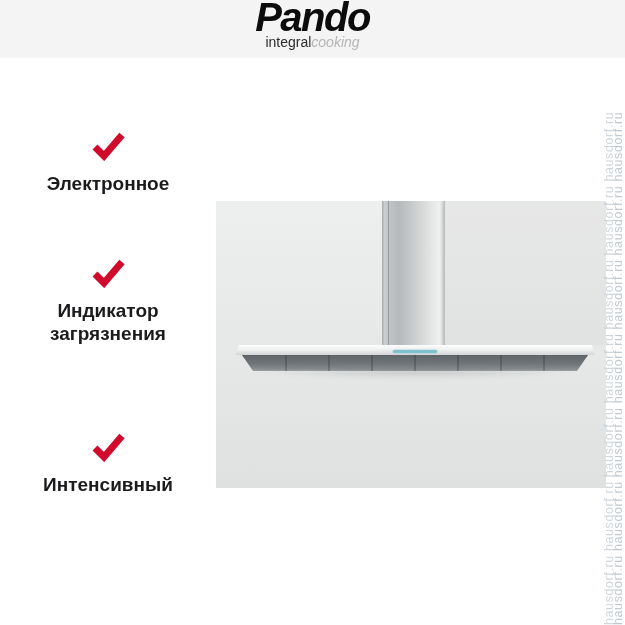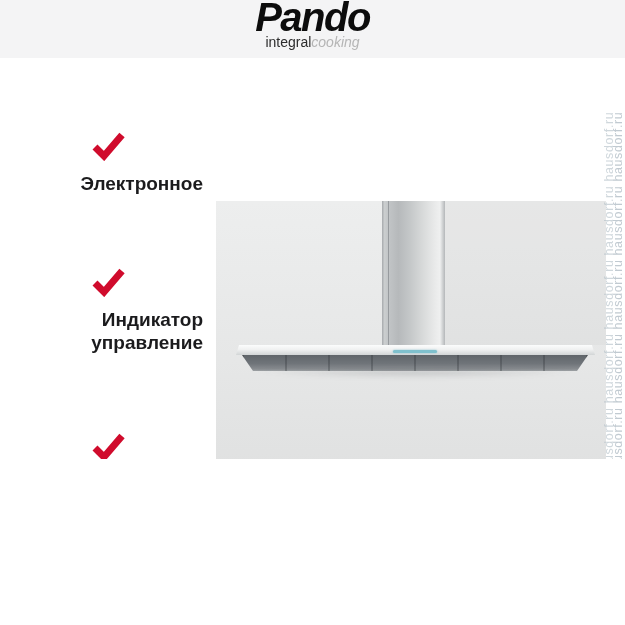--- a/index.html
+++ b/index.html
@@ -1,42 +1,42 @@
 <!DOCTYPE html>
 <html><head>
 <meta charset="utf-8">
 <style>
   html,body{margin:0;padding:0;background:#fff;}
   .page{
-    position:relative;width:625px;height:459px;background:#ffffff;
+    position:relative;width:625px;height:625px;background:#ffffff;
     overflow:hidden;font-family:"Liberation Sans",sans-serif;
   }
 
   
   .band{
     position:absolute;left:0;top:0;width:625px;height:58px;
     background:#f4f4f5;display:flex;flex-direction:column;
     align-items:center;justify-content:flex-start;
   }
   .logo-name{
     font-weight:bold;font-style:italic;font-size:40px;line-height:37px;
     letter-spacing:-1.5px;color:#0c0c0c;margin-top:-1px;
   }
   .logo-tagline{font-size:14px;line-height:17px;margin-top:-2px;}
   .tag-integral{color:#2c2c2c;}
   .tag-cooking{color:#b5b5b5;font-style:italic;}
 
   
   .feature{position:absolute;width:190px;left:13px;text-align:center;}
   .feature-1{top:131px;}
-  .feature-2{top:267px;}
+  .feature-2{top:258px;}
   .feature-3{top:432px;}
   .check-icon{display:block;margin:0 auto 11px auto;}
   .feature-line{
-    font-size:19px;line-height:23px;font-weight:bold;color:#1b1b1d;text-align:right;
+    font-size:19px;line-height:23px;font-weight:bold;color:#1b1b1d;
   }
 
   
   .photo{
     position:absolute;left:216px;top:201px;width:390px;height:287px;
     background:linear-gradient(180deg,#edeeee 0%,#e6e7e7 55%,#dfe0e0 100%);
     overflow:hidden;
   }
   .wall-right{
     position:absolute;left:229px;top:0;width:161px;height:144px;
@@ -102,27 +102,28 @@
       <path d="M5 16 L14 25 L32 4" fill="none" stroke-width="7" stroke="#d00b2c"></path>
     </svg>
     <div class="feature-line">Электронное</div>
   </div>
 
   <div class="feature feature-2">
     <svg class="check-icon" width="37" height="30" viewBox="0 0 37 30">
       <path d="M5 16 L14 25 L32 4" fill="none" stroke-width="7" stroke="#d00b2c"></path>
     </svg>
     <div class="feature-line">Индикатор</div>
-    <div class="feature-line">управление</div>
+    <div class="feature-line">загрязнения</div>
   </div>
 
   <div class="feature feature-3">
     <svg class="check-icon" width="37" height="30" viewBox="0 0 37 30">
       <path d="M5 16 L14 25 L32 4" fill="none" stroke-width="7" stroke="#d00b2c"></path>
     </svg>
+    <div class="feature-line">Интенсивный</div>
   </div>
 
   <div class="photo">
     <div class="wall-right"></div>
     <div class="chimney">
       <div class="chimney-seam"></div>
     </div>
     <div class="hood-top"></div>
     <div class="led-strip"></div>
     <div class="hood-underside"></div>

